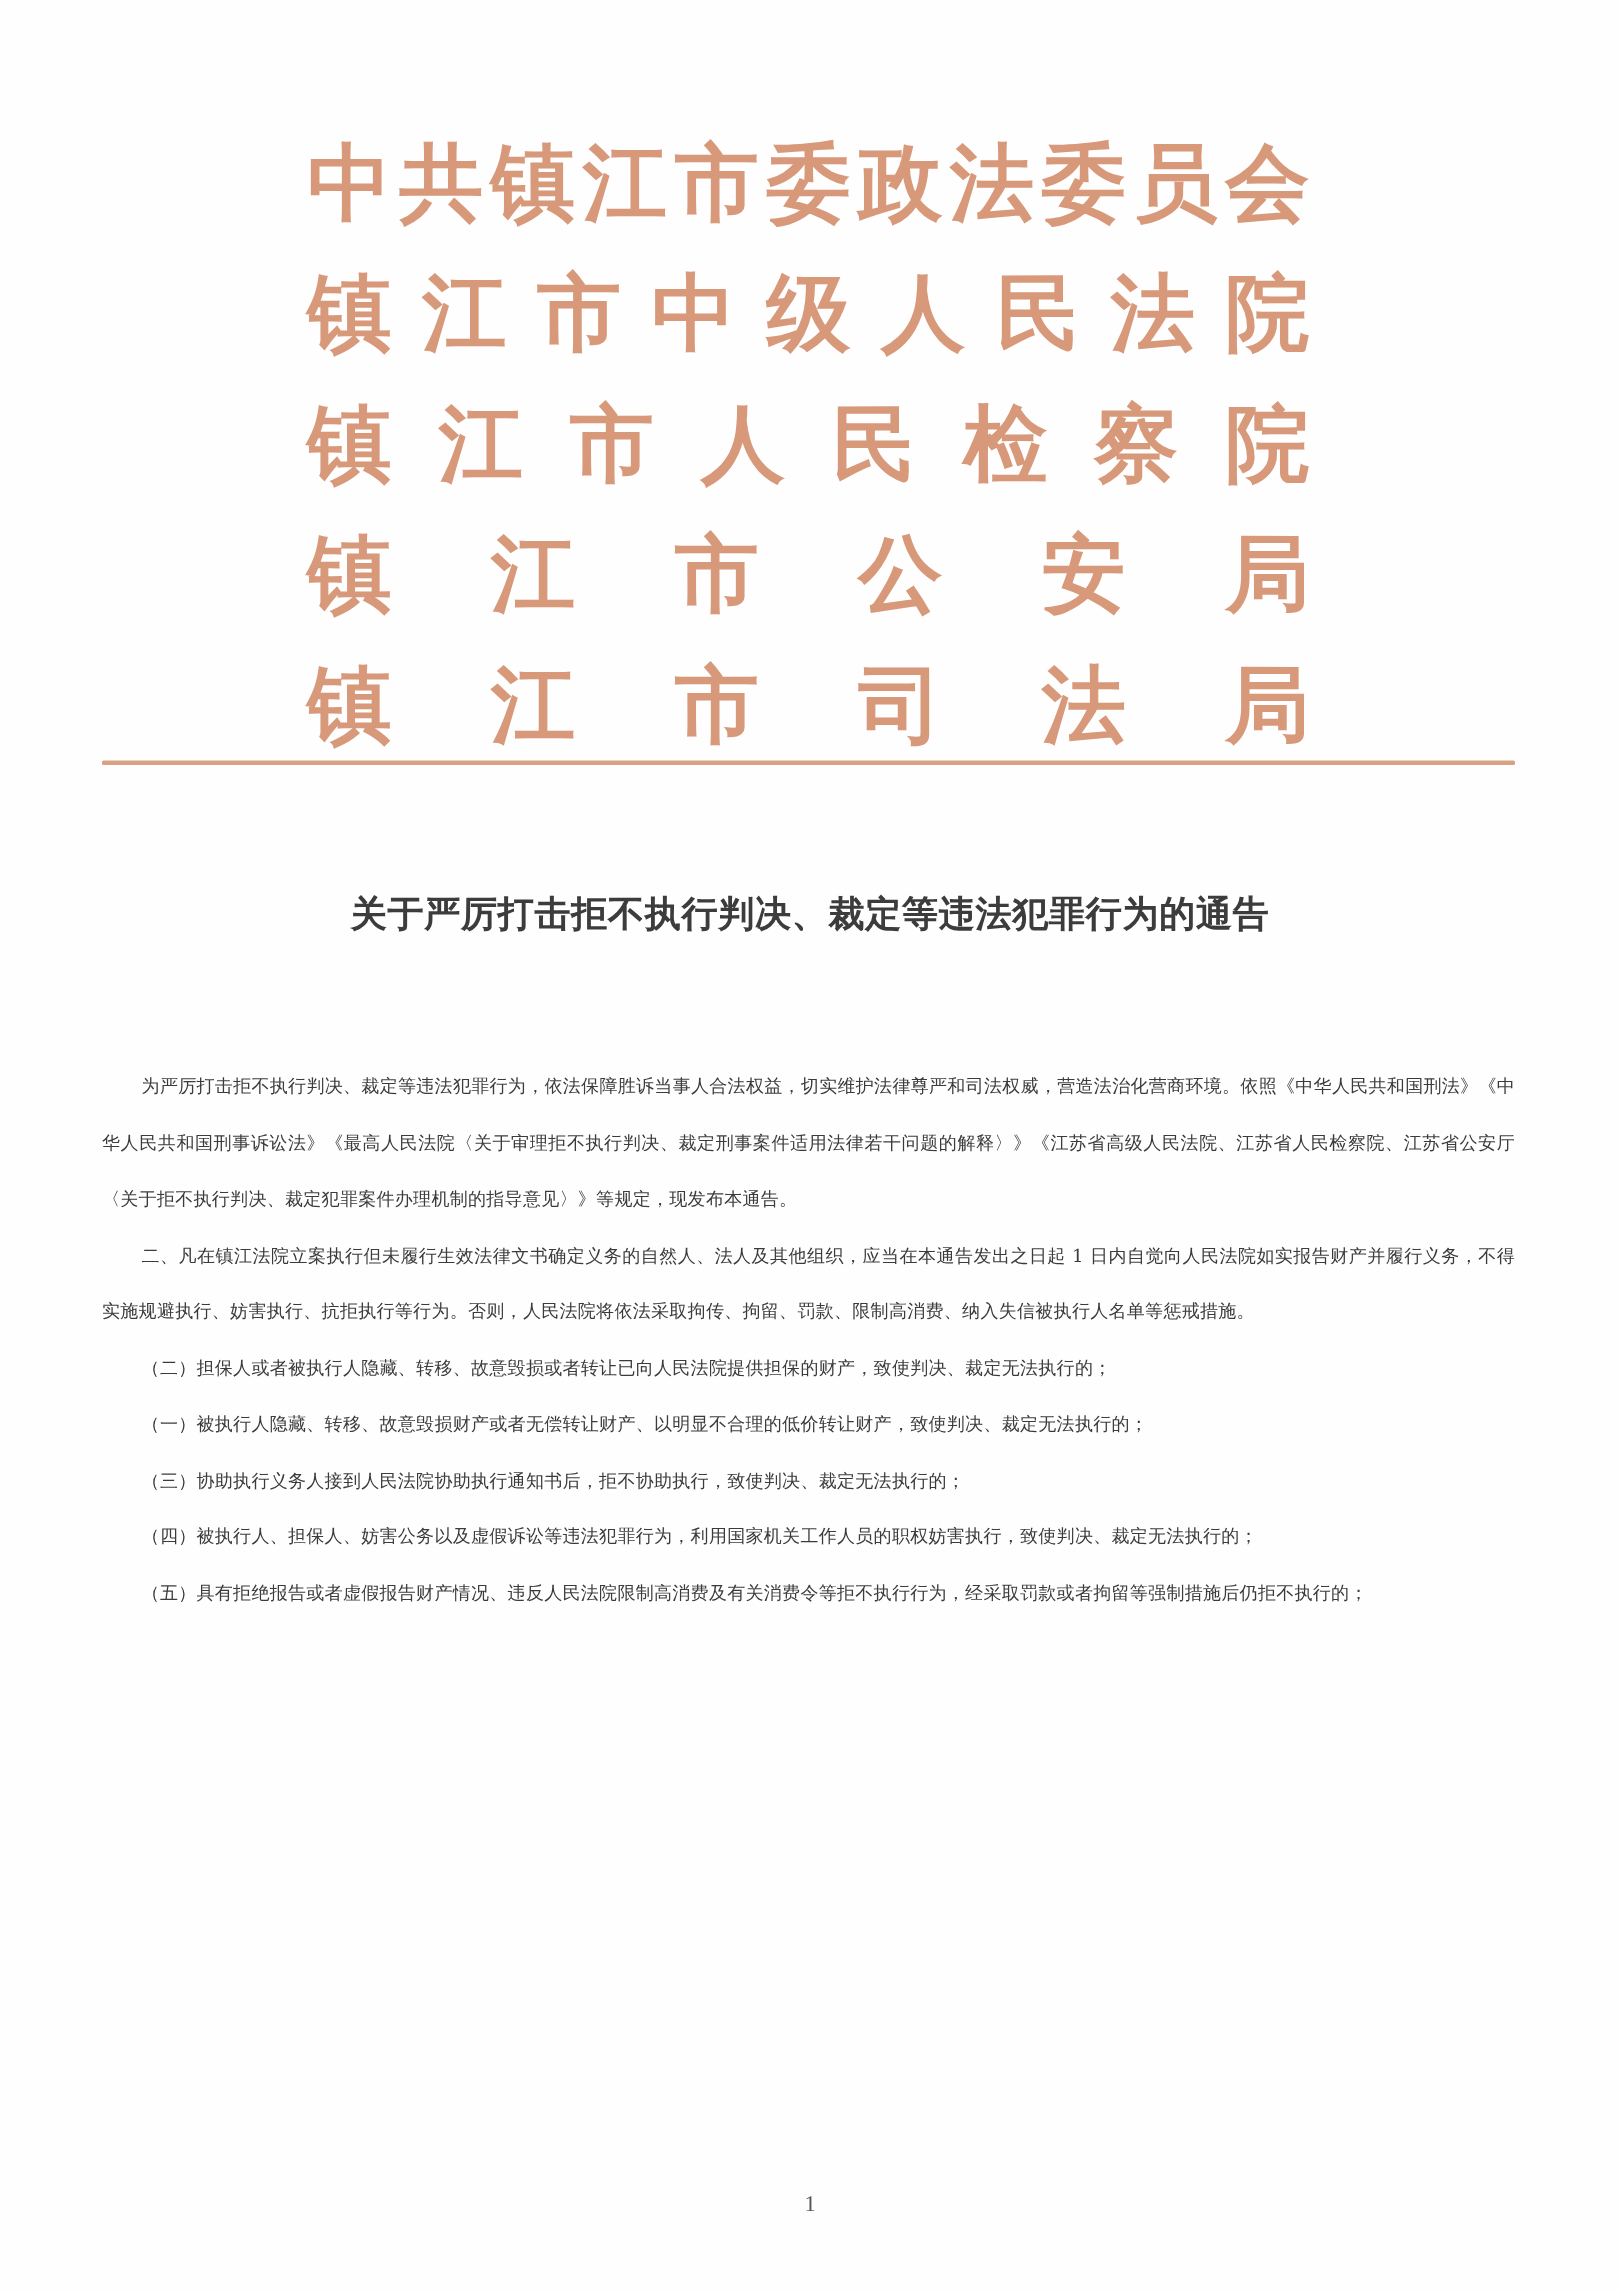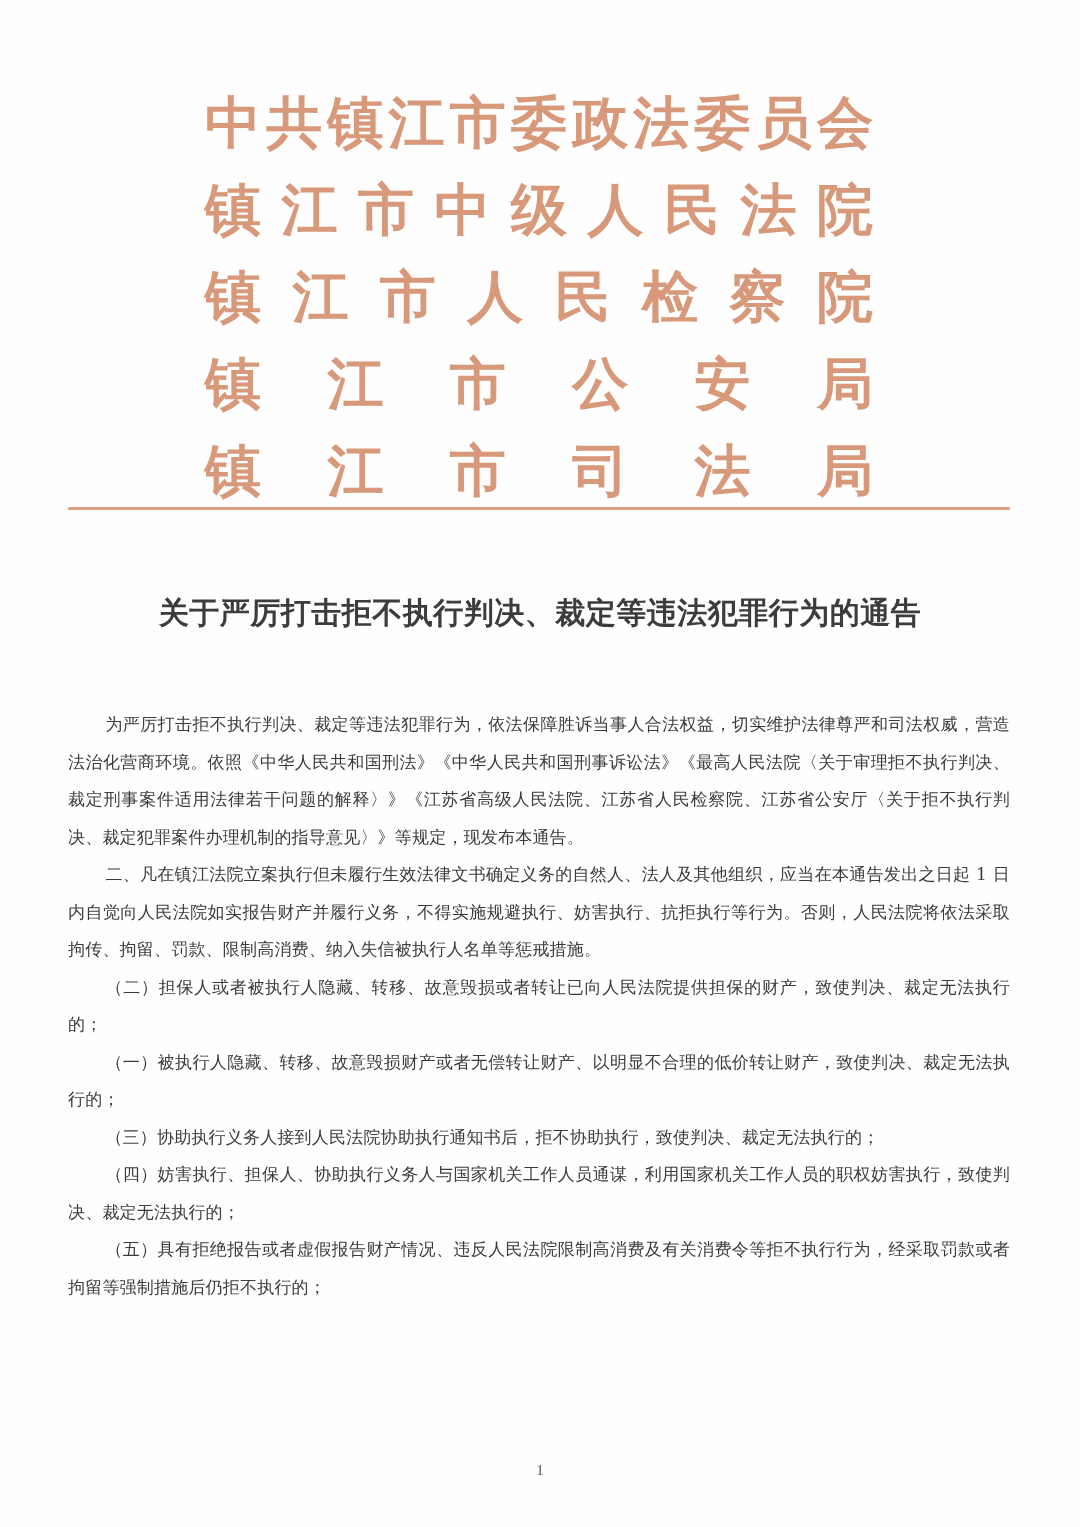--- a/index.html
+++ b/index.html
@@ -10,25 +10,25 @@
   .masthead { position: absolute; left: 205px; width: 668px; top: 78px; }
   .mh-line { display: flex; justify-content: space-between; height: 87px; align-items: center;
              font-family: "DejaVu Serif", serif; font-weight: bold; font-size: 56px;
              color: #d7997a; letter-spacing: 0; line-height: 1; }
   .mh-line span { display: inline-block; text-align: center; }
 
   .rule { position: absolute; left: 68px; width: 942px; top: 507px; height: 3px;
           background: #d9a184; border-radius: 1px; }
 
   .doc-title { position: absolute; left: 0; width: 1080px; top: 593px; text-align: center;
-               font-size: 30px; font-weight: bold; color: #3c3c3c; letter-spacing: 0.5px;
+               font-size: 24px; font-weight: bold; color: #3c3c3c; letter-spacing: 0.5px;
                font-family: "DejaVu Serif", serif; }
 
   .body { position: absolute; left: 68px; width: 942px; top: 706px; }
-  .p { font-size: 17px; line-height: 37.5px; color: #3b3b3b; text-align: justify;
+  .p { font-size: 12px; line-height: 37.5px; color: #3b3b3b; text-align: justify;
        text-indent: 2.2em; margin: 0; font-family: "DejaVu Serif", serif; letter-spacing: 0.2px; }
   .p.item { }
   .page-num { position: absolute; top: 1462px; left: 0; width: 1080px; text-align: center;
               font-size: 15px; color: #555; font-family: "Liberation Serif", serif; }
 </style>
 </head>
 <body>
 
 <div class="page">
 
@@ -88,18 +88,18 @@
   <div class="rule"></div>
 
   <div class="doc-title">关于严厉打击拒不执行判决、裁定等违法犯罪行为的通告</div>
 
   <div class="body">
     <p class="p">为严厉打击拒不执行判决、裁定等违法犯罪行为，依法保障胜诉当事人合法权益，切实维护法律尊严和司法权威，营造法治化营商环境。依照《中华人民共和国刑法》《中华人民共和国刑事诉讼法》《最高人民法院〈关于审理拒不执行判决、裁定刑事案件适用法律若干问题的解释〉》《江苏省高级人民法院、江苏省人民检察院、江苏省公安厅〈关于拒不执行判决、裁定犯罪案件办理机制的指导意见〉》等规定，现发布本通告。</p>
     <p class="p">二、凡在镇江法院立案执行但未履行生效法律文书确定义务的自然人、法人及其他组织，应当在本通告发出之日起 1 日内自觉向人民法院如实报告财产并履行义务，不得实施规避执行、妨害执行、抗拒执行等行为。否则，人民法院将依法采取拘传、拘留、罚款、限制高消费、纳入失信被执行人名单等惩戒措施。</p>
     <p class="p item">（二）担保人或者被执行人隐藏、转移、故意毁损或者转让已向人民法院提供担保的财产，致使判决、裁定无法执行的；</p>
     <p class="p item">（一）被执行人隐藏、转移、故意毁损财产或者无偿转让财产、以明显不合理的低价转让财产，致使判决、裁定无法执行的；</p>
     <p class="p item">（三）协助执行义务人接到人民法院协助执行通知书后，拒不协助执行，致使判决、裁定无法执行的；</p>
-    <p class="p item">（四）妨害执行、担保人、协助执行义务人与国家机关工作人员通谋，利用国家机关工作人员的职权妨害执行，致使判决、裁定无法执行的；</p>
+    <p class="p item">（四）被执行人、担保人、妨害公务以及虚假诉讼等违法犯罪行为，利用国家机关工作人员的职权妨害执行，致使判决、裁定无法执行的；</p>
     <p class="p item">（五）具有拒绝报告或者虚假报告财产情况、违反人民法院限制高消费及有关消费令等拒不执行行为，经采取罚款或者拘留等强制措施后仍拒不执行的；</p>
   </div>
 
   <div class="page-num">1</div>
 </div>
 
 </body></html>

